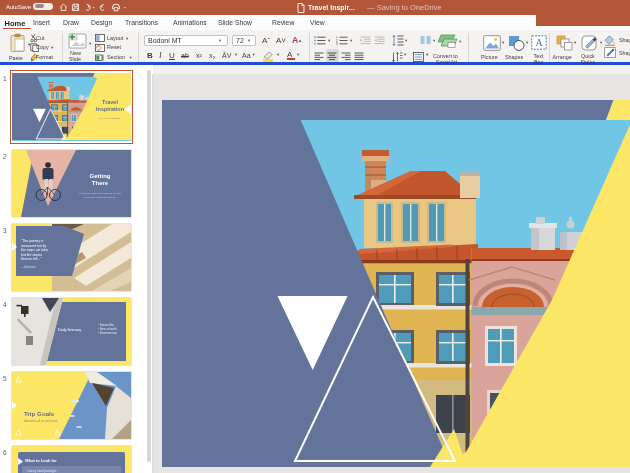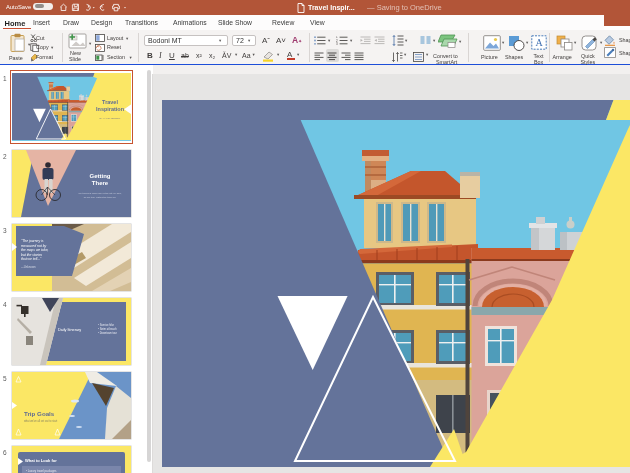--- a/index.html
+++ b/index.html
@@ -3,26 +3,26 @@
 <meta charset="utf-8">
 <style>
 * { margin:0; padding:0; box-sizing:border-box; }
 html,body { width:630px; height:473px; overflow:hidden; font-family:"Liberation Sans", sans-serif; }
 #app { position:relative; width:630px; height:473px; background:#fff; }
 .abs { position:absolute; }
 
 #titlebar { left:0; top:0; width:630px; height:26px; background:#b25538; }
 #titlebar .tb-txt { color:#fff; font-size:6.5px; position:absolute; }
 
-#tabbar { left:0; top:15px; width:604px; height:15px; background:#fdfcfc; }
+#tabbar { left:0; top:15px; width:536px; height:15px; background:#fdfcfc; }
 .tab { position:absolute; top:4px; font-size:6.8px; color:#3b3b3b; }
 .tab.active { color:#1f1f1f; font-weight:bold; font-size:7.5px; top:3.5px; }
 #tab-underline { position:absolute; left:3px; top:12.8px; width:28px; height:1.5px; background:#c84f33; }
 
-#ribbon { left:0; top:30px; width:630px; height:35px; background:#f5f3f2; border-bottom:1px solid #1d4ed8; }
+#ribbon { left:0; top:30px; width:630px; height:35px; background:#f5f3f2; border-bottom:3px solid #1d4ed8; }
 .sep { position:absolute; width:1px; background:#d9d5d3; top:3px; height:29px; }
 .rlabel { position:absolute; font-size:5.4px; color:#3f3c3b; white-space:nowrap; }
 .ricon { position:absolute; }
 .dd { position:absolute; font-size:4.5px; color:#5a5756; }
 
 #panel { left:0; top:65px; width:153px; height:408px; background:#fff; }
 #panel-div { left:152px; top:74px; width:1px; height:399px; background:#dddbda; }
 .thumbnum { position:absolute; font-size:6.5px; color:#5c5c5c; }
 .thumb { position:absolute; left:12px; width:119px; height:67px; background:#fff; box-shadow:0 0 0 0.5px #c9c9c9; }
 

